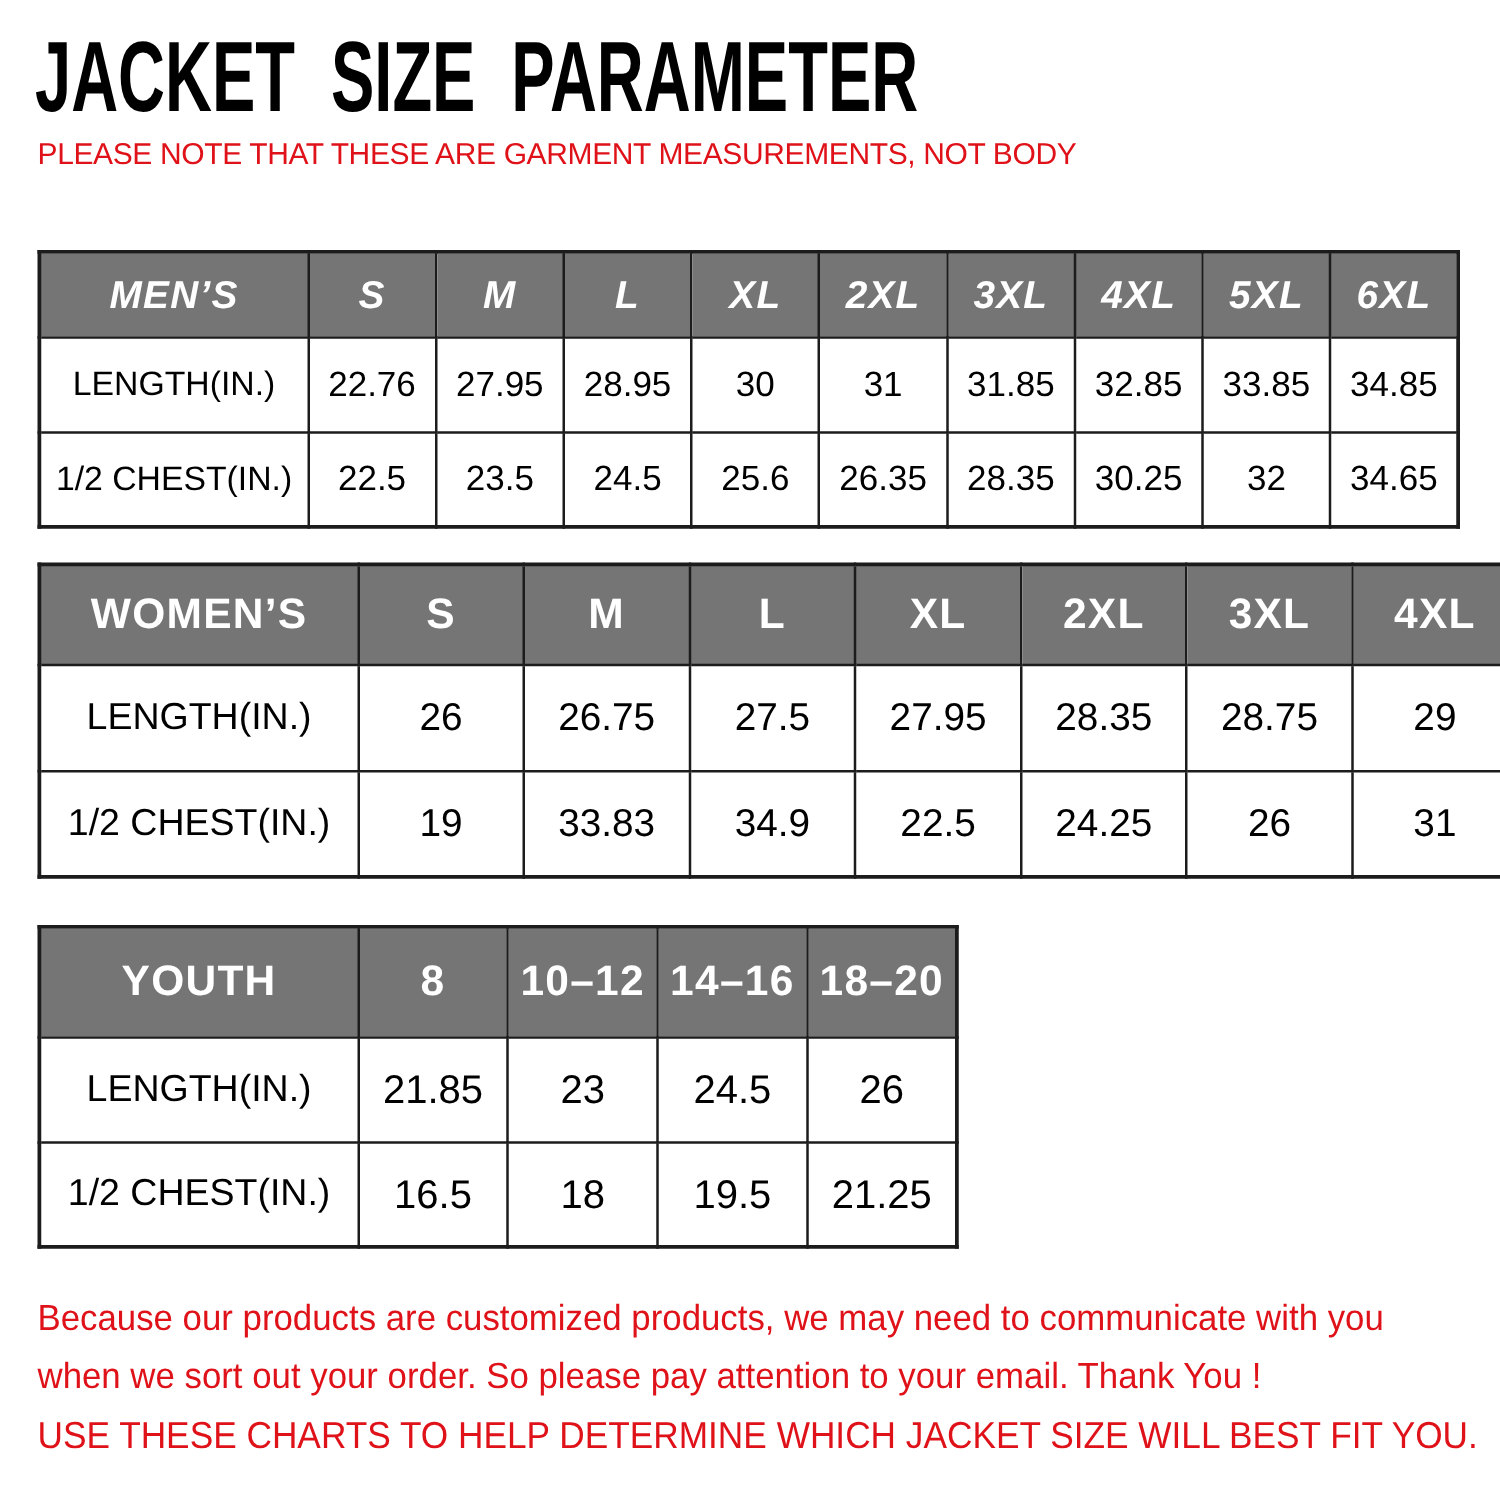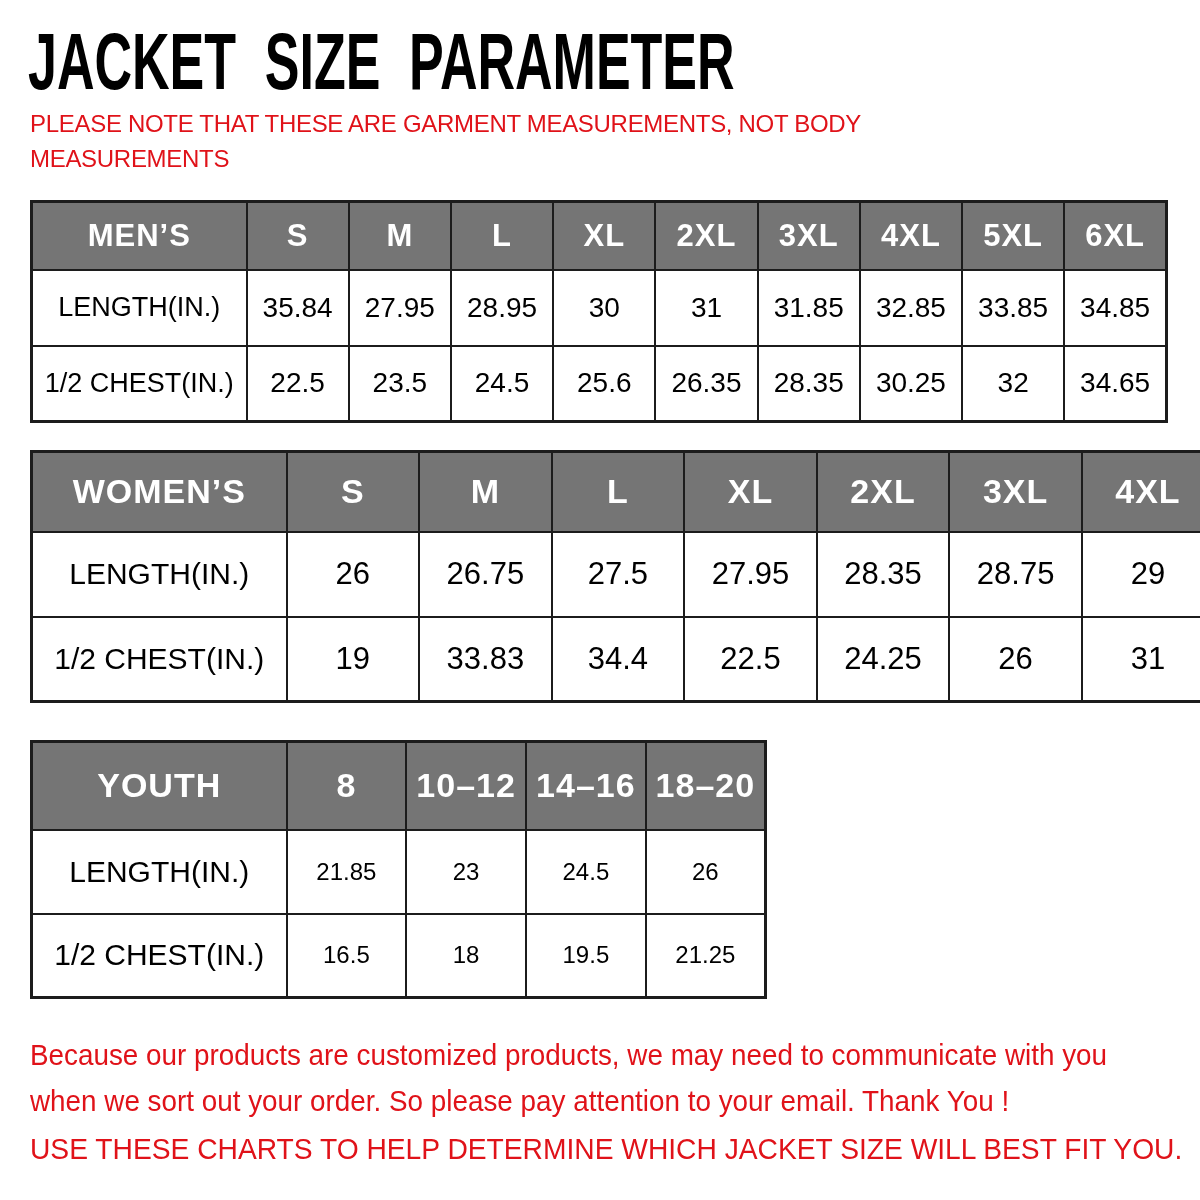--- a/index.html
+++ b/index.html
@@ -34,35 +34,35 @@
     text-align:center;vertical-align:middle;padding:0;overflow:hidden;
   }
   table.tbl th{
     background:var(--header-gray);color:#fff;font-weight:bold;letter-spacing:1px;
   }
   
   .mens{left:30px;top:200px;width:1138px;}
   .mens th{font-size:31px;}
   .mens td{font-size:28px;}
   .mens td.rowlabel{font-size:27px;}
-  .mens tr.head{height:68px;}
+  .mens tr.head{height:68px;font-style:italic;}
   .mens tr.data{height:76px;}
   .mens col.c0{width:215px;}
   
   .womens{left:30px;top:450px;width:1186px;}
   .womens th{font-size:34px;}
   .womens td{font-size:31px;}
   .womens td.rowlabel{font-size:30px;}
   .womens tr.head{height:80px;}
   .womens tr.data{height:85px;}
   .womens col.c0{width:255px;}
   
   .youth{left:30px;top:740px;width:737px;}
   .youth th{font-size:34px;}
-  .youth td{font-size:24px;}
+  .youth td{font-size:32px;}
   .youth td.rowlabel{font-size:30px;}
   .youth tr.head{height:88px;}
   .youth tr.data{height:84px;}
   .youth col.c0{width:255px;}
   
   .footer-note{
     position:absolute;left:30px;top:1032px;
     color:var(--accent-red);font-size:29px;line-height:46px;font-weight:400;
     white-space:nowrap;transform:scaleX(0.96);transform-origin:left top;
   }
@@ -73,21 +73,20 @@
     white-space:nowrap;transform:scaleX(0.94);transform-origin:left top;
   }
 </style>
 </head>
 <body>
 
 <div class="page-title">JACKET SIZE PARAMETER</div>
 
 <div class="notice">
   <span>PLEASE NOTE THAT THESE ARE GARMENT MEASUREMENTS, NOT BODY</span>
-  <span>MEASUREMENTS</span>
 </div>
 
 <table class="tbl mens">
   <colgroup>
       <col class="c0">
       <col span="9">
     </colgroup>
   <tbody>
       <tr class="head">
     <th>MEN’S</th>
@@ -96,21 +95,21 @@
     <th>L</th>
     <th>XL</th>
     <th>2XL</th>
     <th>3XL</th>
     <th>4XL</th>
     <th>5XL</th>
     <th>6XL</th>
   </tr>
   <tr class="data">
     <td class="rowlabel">LENGTH(IN.)</td>
-    <td>35.84</td>
+    <td>22.76</td>
     <td>27.95</td>
     <td>28.95</td>
     <td>30</td>
     <td>31</td>
     <td>31.85</td>
     <td>32.85</td>
     <td>33.85</td>
     <td>34.85</td>
   </tr>
   <tr class="data">
@@ -151,21 +150,21 @@
     <td>27.5</td>
     <td>27.95</td>
     <td>28.35</td>
     <td>28.75</td>
     <td>29</td>
   </tr>
   <tr class="data">
     <td class="rowlabel">1/2 CHEST(IN.)</td>
     <td>19</td>
     <td>33.83</td>
-    <td>34.4</td>
+    <td>34.9</td>
     <td>22.5</td>
     <td>24.25</td>
     <td>26</td>
     <td>31</td>
   </tr>
 </tbody>
   </table>
 
 <table class="tbl youth">
   <colgroup>

